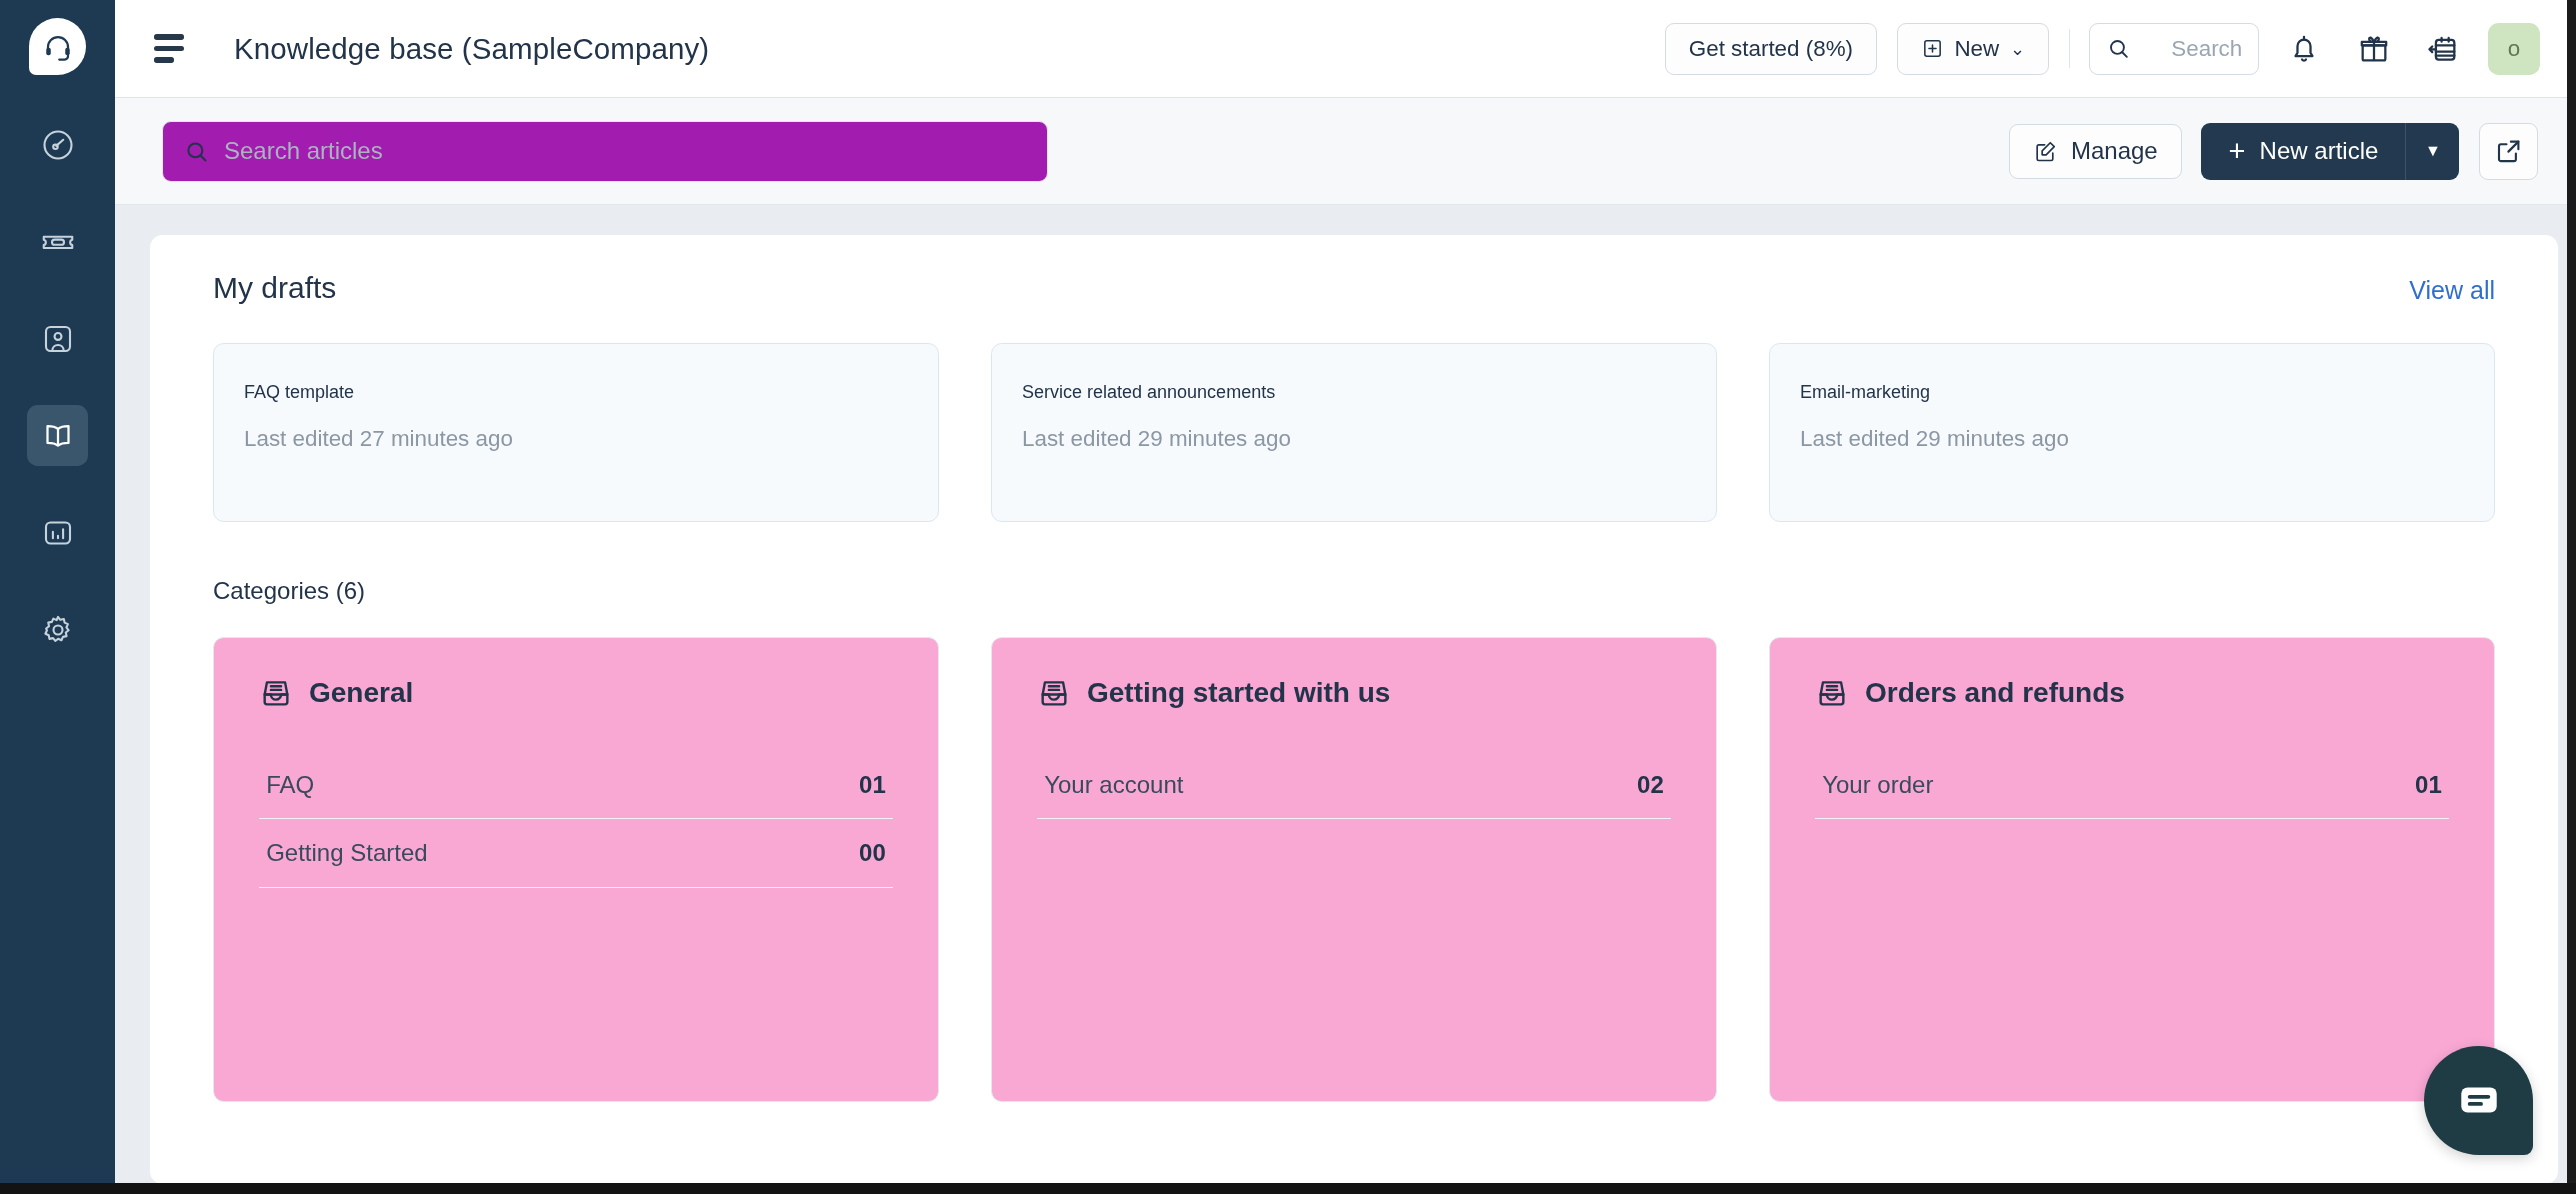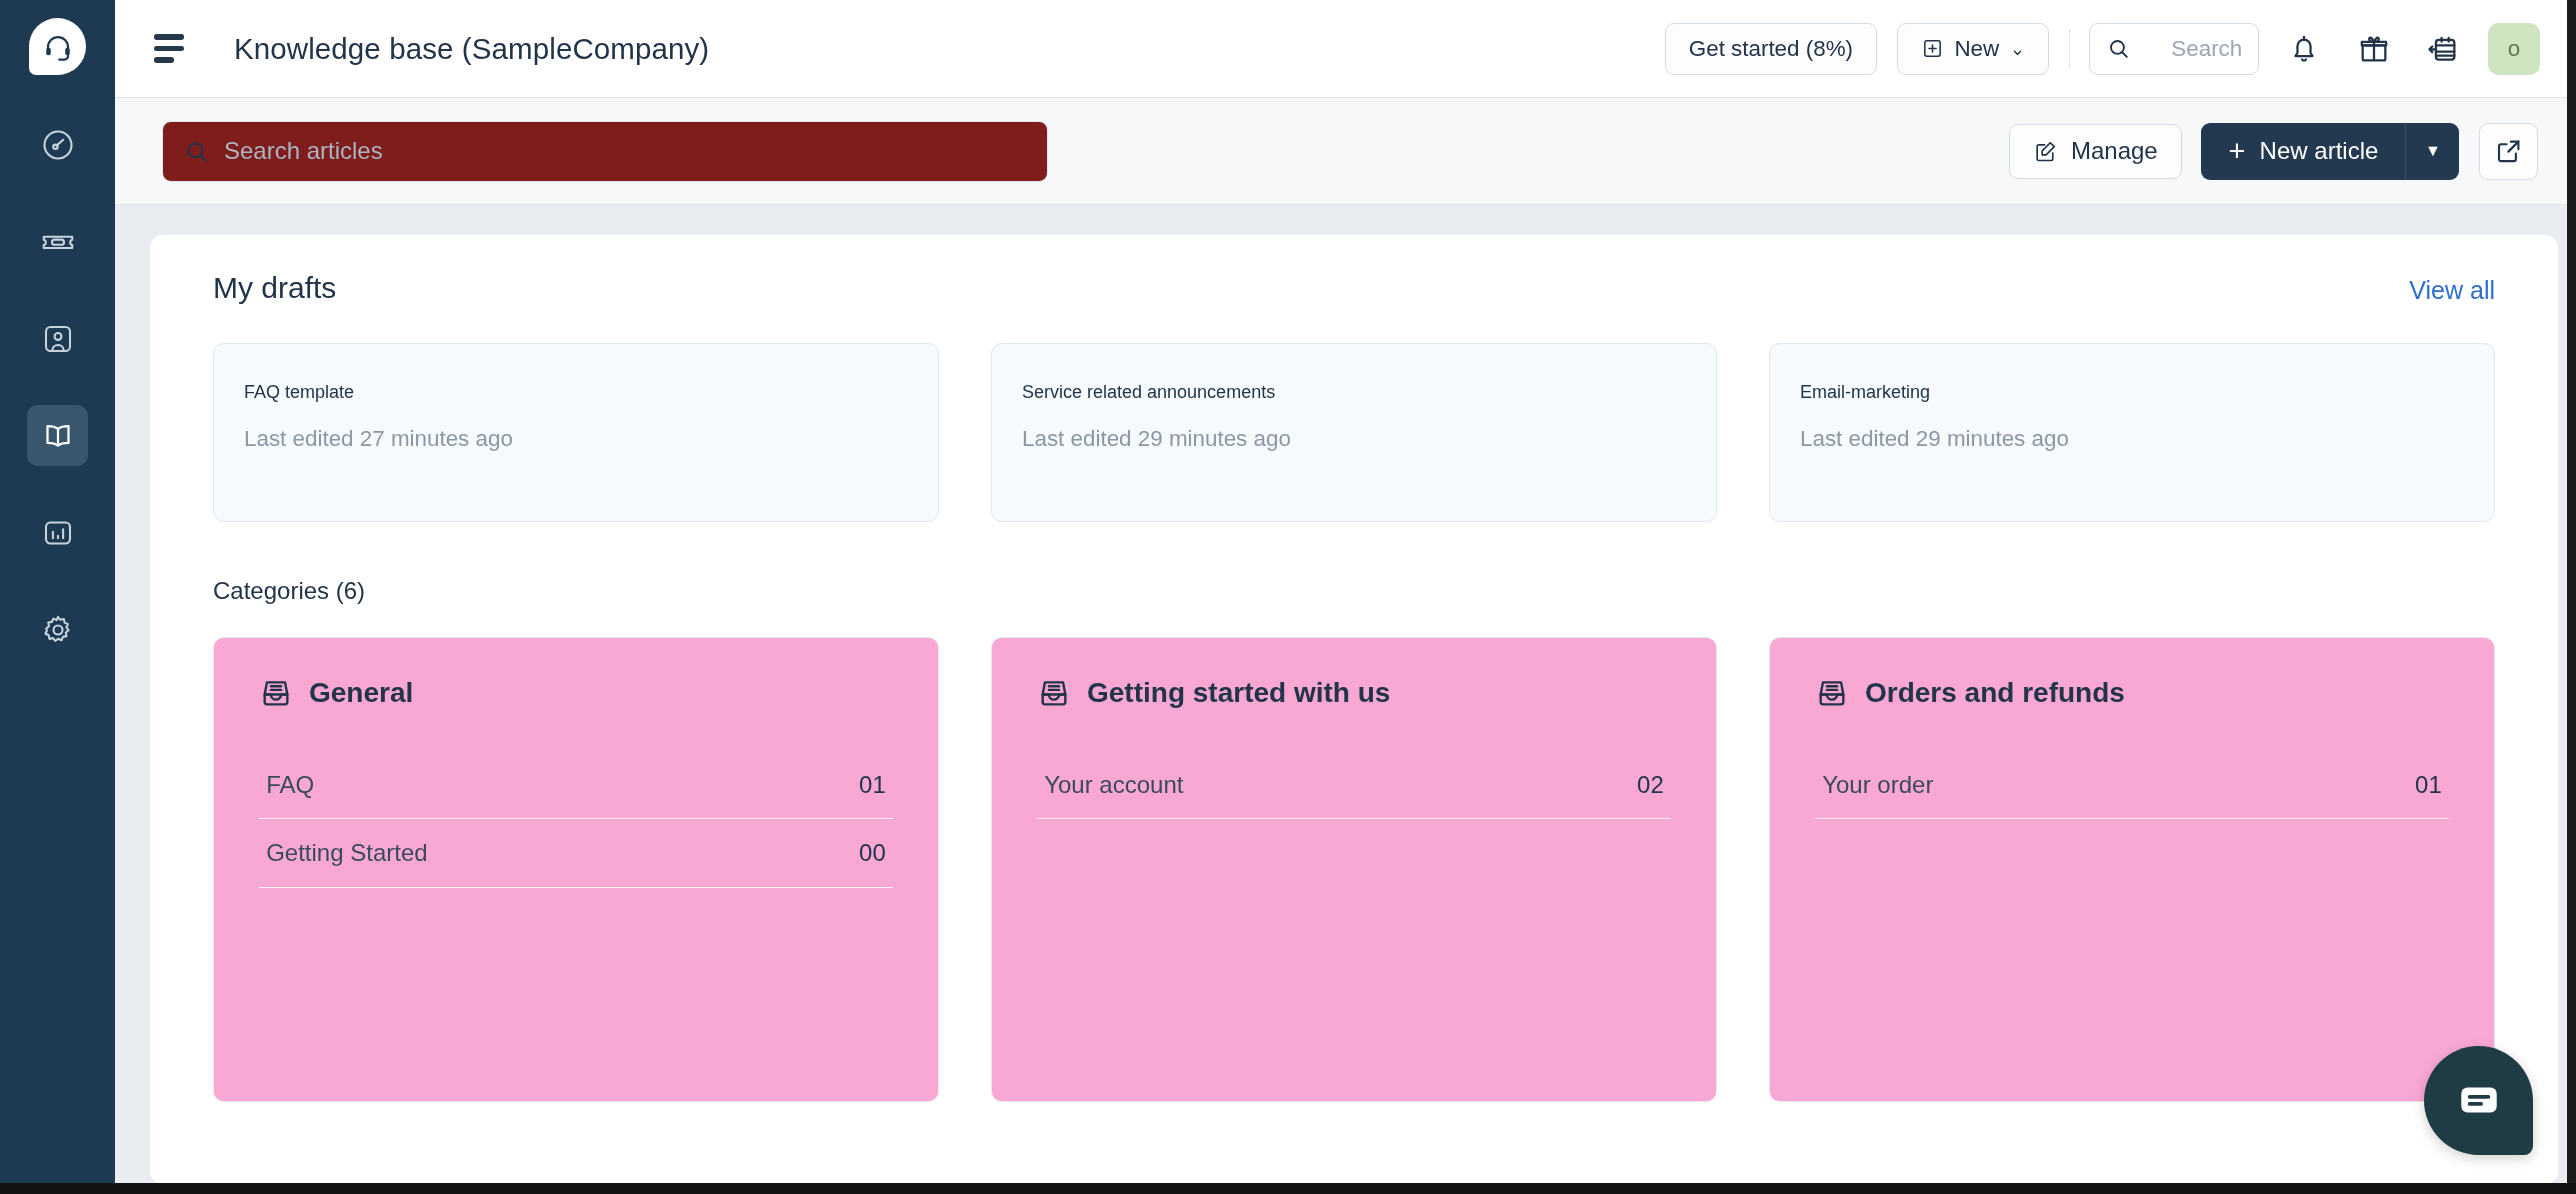--- a/index.html
+++ b/index.html
@@ -90,21 +90,21 @@
   .subbar {
     position: absolute; left: 115px; top: 98px;
     width: 2461px; height: 107px;
     background: #f6f8fa;
     display: flex; align-items: center;
     border-bottom: 0.9px solid #e2e7ec;
   }
   .search-articles {
     margin-left: 47px;
     width: 886px; height: 61px;
-    background: #7f1d1d; border: 0.9px solid #e3e8ee; border-radius: 9px;
+    background: #a21caf; border: 0.9px solid #e3e8ee; border-radius: 9px;
     display: flex; align-items: center; gap: 14.3px; padding: 0 19.7px;
     cursor: text;
   }
   .search-articles .ph { color: #aab4c0; font-size: 24px; }
   .subbar-right { margin-left: auto; margin-right: 38px; display:flex; align-items:center; gap: 19.7px; }
   .btn-manage {
     height: 55px; padding: 0 23px;
     border: 0.9px solid #d5dbe2; border-radius: 9px; background:#fdfdfe;
     color:#22344a; font-size: 24px; display:flex; align-items:center; gap:12.5px; cursor:pointer;
   }
@@ -155,21 +155,21 @@
     padding: 38px 45px; min-height: 465px; cursor:pointer;
   }
   .cat-head { display:flex; align-items:center; gap: 16px; margin-bottom: 41px; }
   .cat-head svg { width: 34px; height: 34px; flex: 0 0 auto;}
   .cat-name { font-size: 28px; font-weight: bold; color:#22344a; }
   .cat-row {
     display:flex; align-items:center; justify-content:space-between;
     padding: 19.7px 7.2px; border-bottom: 0.9px solid #eef1f5;
   }
   .cat-row .nm { font-size: 24px; color:#3a4a5c; }
-  .cat-row .ct { font-size: 24px; font-weight: normal; color:#22344a; }
+  .cat-row .ct { font-size: 24px; font-weight: bold; color:#22344a; }
 
   
   .chat {
     position: absolute; right: 43px; bottom: 39px;
     width: 109px; height: 109px;
     background: #1f3c45;
     border-radius: 55px 55px 9px 55px;
     display:flex; align-items:center; justify-content:center;
     cursor:pointer; box-shadow: 0 3.6px 12.5px rgba(0,0,0,0.18);
   }

